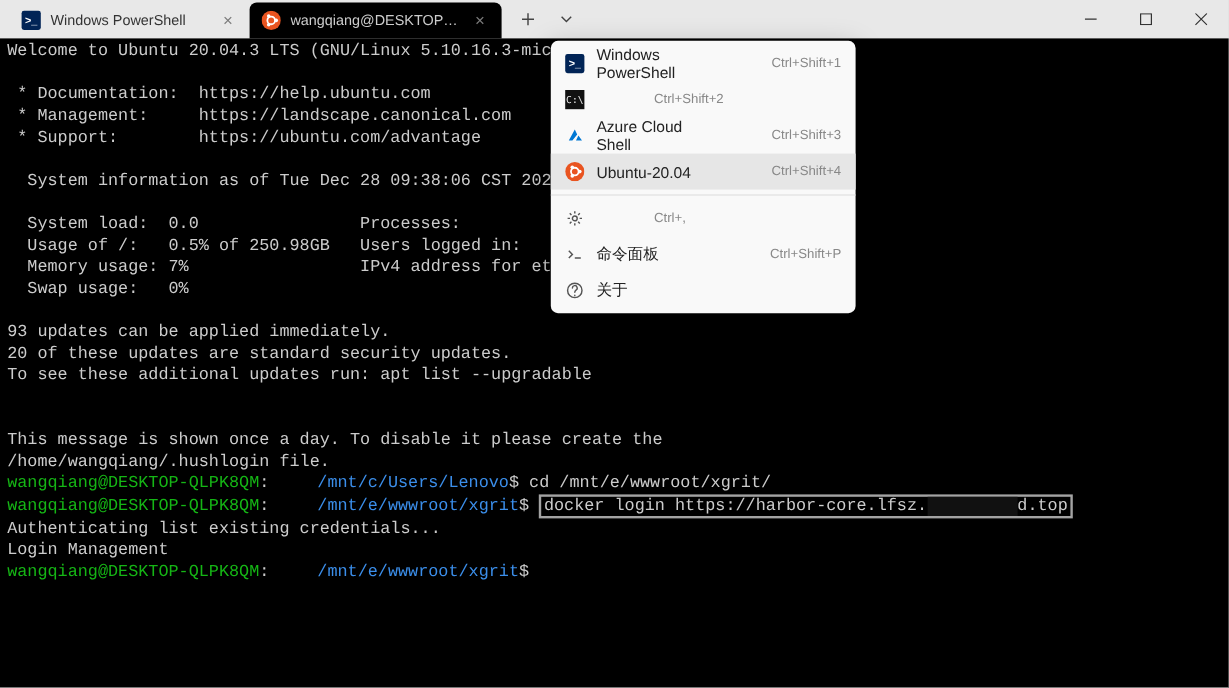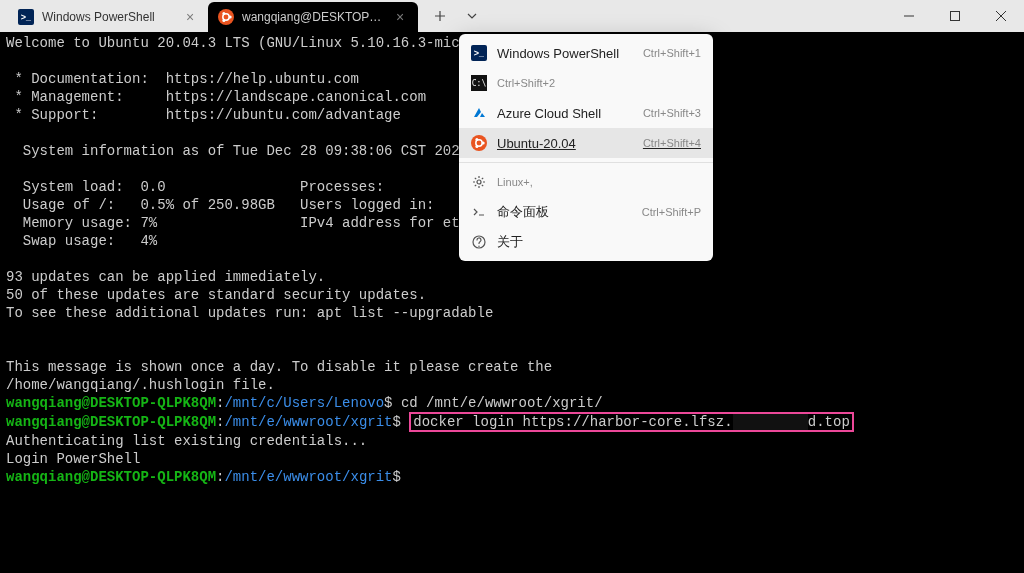--- a/index.html
+++ b/index.html
@@ -20,34 +20,34 @@
 .tab-btn { width: 32px; height: 30px; display: flex; align-items: center; justify-content: center; color: #444; }
 .tab-btn svg { width: 12px; height: 12px; }
 
 .spacer { flex: 1; }
 .win-controls { display: flex; }
 .win-btn { width: 46px; height: 32px; display: flex; align-items: center; justify-content: center; color: #333; }
 .win-btn svg { width: 10px; height: 10px; }
 
 
 .terminal { flex: 1; background: #000; color: #ccc; font-family: Consolas, "Courier New", monospace; font-size: 14px; line-height: 18px; padding: 2px 6px 6px 6px; white-space: pre; overflow: hidden; }
-.g { color: #15b515; font-weight: bold; }
-.b { color: #3b8eea; }
+.g { color: #15b515; }
+.b { color: #3b8eea; margin-left: 40px; }
 .w { color: #ccc; }
 
-.hl { border: 2px solid #ec4899; padding: 0 2px; display: inline-block; line-height: 16px; }
+.hl { border: 2px solid #a3a3a3; padding: 0 2px; display: inline-block; line-height: 16px; }
 .hl .rd { background: #111; color: #ccc; padding: 0 4px; }
 
 
 .dropdown { position: absolute; top: 34px; left: 459px; width: 254px; background: #f9f9f9; border-radius: 6px; box-shadow: 0 6px 24px rgba(0,0,0,.25); padding: 4px 0; font-size: 13px; }
 .menu-item { display: flex; align-items: center; height: 30px; padding: 0 12px; gap: 10px; color: #222; }
-.menu-item.sel { background: #e6e6e6; text-decoration: underline; }
+.menu-item.sel { background: #e6e6e6; }
 .menu-item .mi-icon { width: 16px; height: 16px; display: inline-flex; align-items: center; justify-content: center; flex-shrink: 0; }
 .menu-item .mi-label { flex: 1; }
-.menu-item .mi-short { color: #888; font-size: 11px; }
+.menu-item .mi-short { color: #888; font-size: 11px; margin-left: 48px; }
 .menu-sep { height: 1px; background: #e0e0e0; margin: 4px 0; }
 
 
 .ps-glyph { background: #012456; color: #fff; font-size: 9px; font-weight: bold; display: inline-flex; align-items: center; justify-content: center; width: 16px; height: 16px; border-radius: 2px; }
 .cmd-glyph { background: #111; color: #eee; font-size: 8px; font-family: monospace; display: inline-flex; align-items: center; justify-content: center; width: 16px; height: 16px; }
 
 </style>
 </head>
 <body>
 
@@ -112,33 +112,33 @@
 <span class="w"></span>
 <span class="w"> * Documentation:  https://help.ubuntu.com</span>
 <span class="w"> * Management:     https://landscape.canonical.com</span>
 <span class="w"> * Support:        https://ubuntu.com/advantage</span>
 <span class="w"></span>
 <span class="w">  System information as of Tue Dec 28 09:38:06 CST 202</span>
 <span class="w"></span>
 <span class="w">  System load:  0.0                Processes:</span>
 <span class="w">  Usage of /:   0.5% of 250.98GB   Users logged in:</span>
 <span class="w">  Memory usage: 7%                 IPv4 address for et</span>
-<span class="w">  Swap usage:   4%</span>
+<span class="w">  Swap usage:   0%</span>
 <span class="w"></span>
 <span class="w">93 updates can be applied immediately.</span>
-<span class="w">50 of these updates are standard security updates.</span>
+<span class="w">20 of these updates are standard security updates.</span>
 <span class="w">To see these additional updates run: apt list --upgradable</span>
 <span class="w"></span>
 <span class="w"></span>
 <span class="w">This message is shown once a day. To disable it please create the</span>
 <span class="w">/home/wangqiang/.hushlogin file.</span>
 <span class="g">wangqiang@DESKTOP-QLPK8QM</span><span class="w">:</span><span class="b">/mnt/c/Users/Lenovo</span><span class="w">$</span><span class="w"> cd /mnt/e/wwwroot/xgrit/</span>
 <span class="g">wangqiang@DESKTOP-QLPK8QM</span><span class="w">:</span><span class="b">/mnt/e/wwwroot/xgrit</span><span class="w">$</span> <span class="hl"><span class="w">docker login https://harbor-core.lfsz.</span><span class="rd">        </span><span class="w">d.top</span></span>
 <span class="w">Authenticating list existing credentials...</span>
-<span class="w">Login PowerShell</span>
+<span class="w">Login Management</span>
 <span class="g">wangqiang@DESKTOP-QLPK8QM</span><span class="w">:</span><span class="b">/mnt/e/wwwroot/xgrit</span><span class="w">$</span></div>
 
   <div class="dropdown">
     <div class="menu-item">
       <span class="mi-icon">
           <span class="ps-glyph">&gt;_</span>
         </span>
       <span class="mi-label">Windows PowerShell</span>
       <span class="mi-short">Ctrl+Shift+1</span>
     </div>
@@ -171,21 +171,21 @@
       <span class="mi-short">Ctrl+Shift+4</span>
     </div>
     <div class="menu-sep"></div>
     <div class="menu-item">
       <span class="mi-icon">
           <svg viewBox="0 0 16 16">
             <circle cx="8" cy="8" r="2" fill="none" stroke="#555" stroke-width="1.2"></circle>
             <path d="M8 2v2M8 12v2M2 8h2M12 8h2M3.8 3.8l1.4 1.4M10.8 10.8l1.4 1.4M3.8 12.2l1.4-1.4M10.8 5.2l1.4-1.4" stroke="#555" stroke-width="1.2"></path>
           </svg>
         </span>
-      <span class="mi-short">Linux+,</span>
+      <span class="mi-short">Ctrl+,</span>
     </div>
     <div class="menu-item">
       <span class="mi-icon">
           <svg viewBox="0 0 16 16">
             <path d="M3 5l3 3-3 3M8 11h5" fill="none" stroke="#555" stroke-width="1.2"></path>
           </svg>
         </span>
       <span class="mi-label">命令面板</span>
       <span class="mi-short">Ctrl+Shift+P</span>
     </div>

